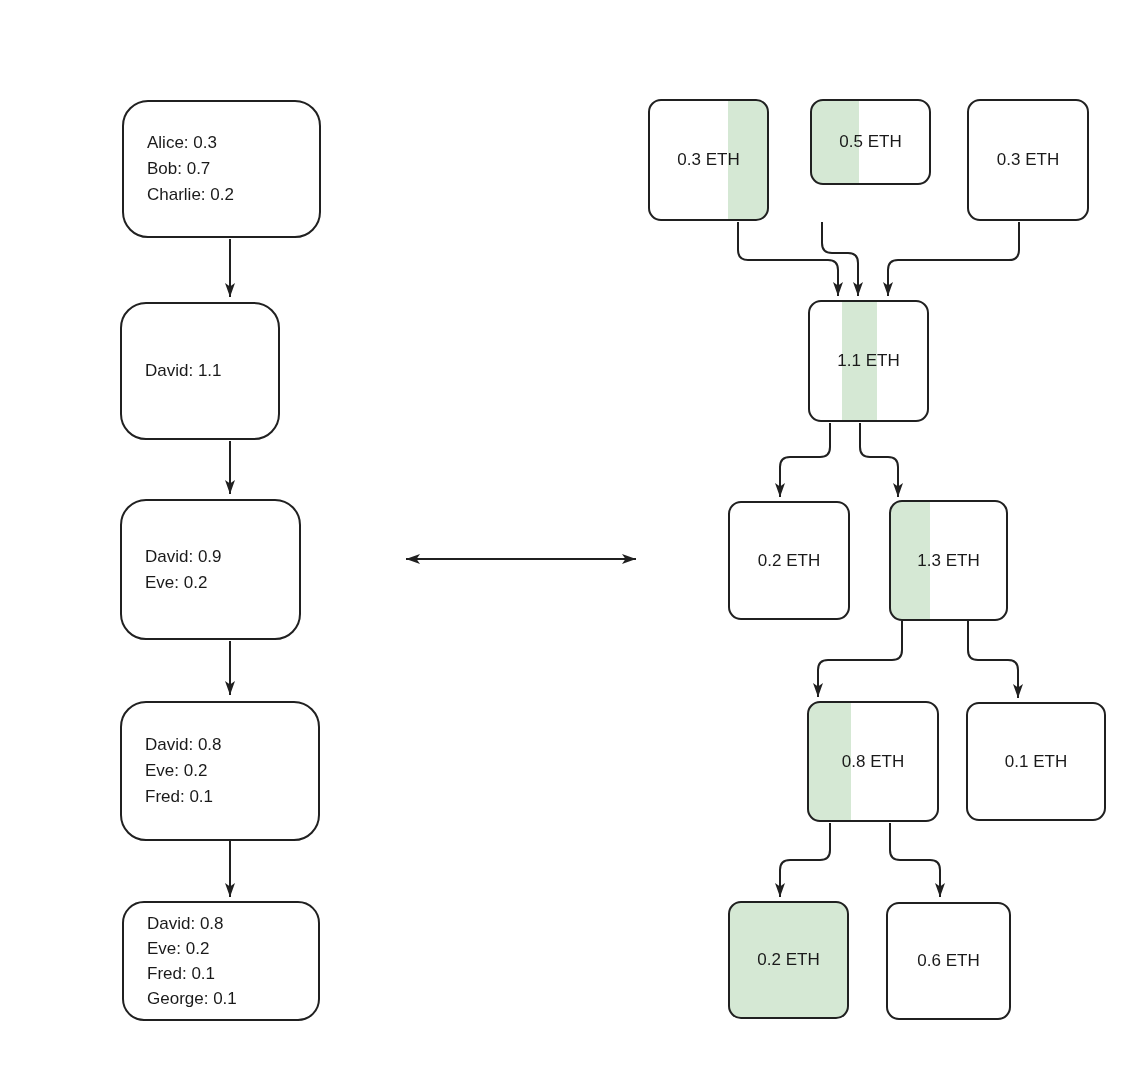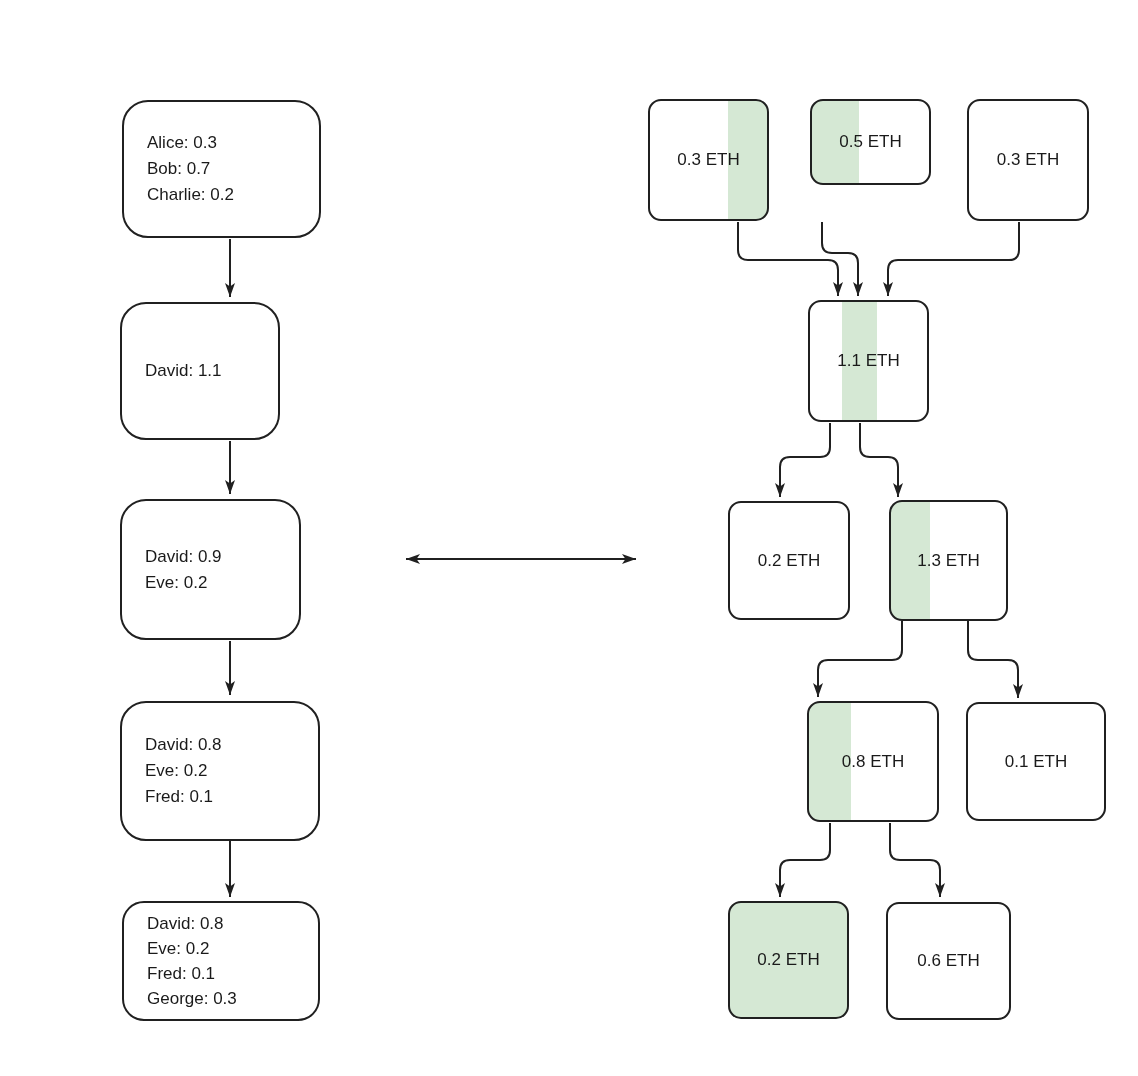--- a/index.html
+++ b/index.html
@@ -106,21 +106,21 @@
     <div class="node acct-box" style="left:120px;top:701px;width:200px;height:140px">
       <div class="acct-line">David: 0.8</div>
       <div class="acct-line">Eve: 0.2</div>
       <div class="acct-line">Fred: 0.1</div>
     </div>
 
     <div class="node acct-box" style="left:122px;top:901px;width:198px;height:120px;line-height:25px;border-radius:22px">
       <div class="acct-line">David: 0.8</div>
       <div class="acct-line">Eve: 0.2</div>
       <div class="acct-line">Fred: 0.1</div>
-      <div class="acct-line">George: 0.3</div>
+      <div class="acct-line">George: 0.1</div>
     </div>
 
   </div>
 
   <div>
 
     <div class="node utxo-box" style="left: 640px; top: 99px; width: 121px; height: 122px; background: linear-gradient(to right, rgb(255, 255, 255) 67%, rgb(213, 232, 212) 67%, rgb(213, 232, 212) 100%, rgb(255, 255, 255) 100%);">
       <span>0.3 ETH</span>
     </div>
 

